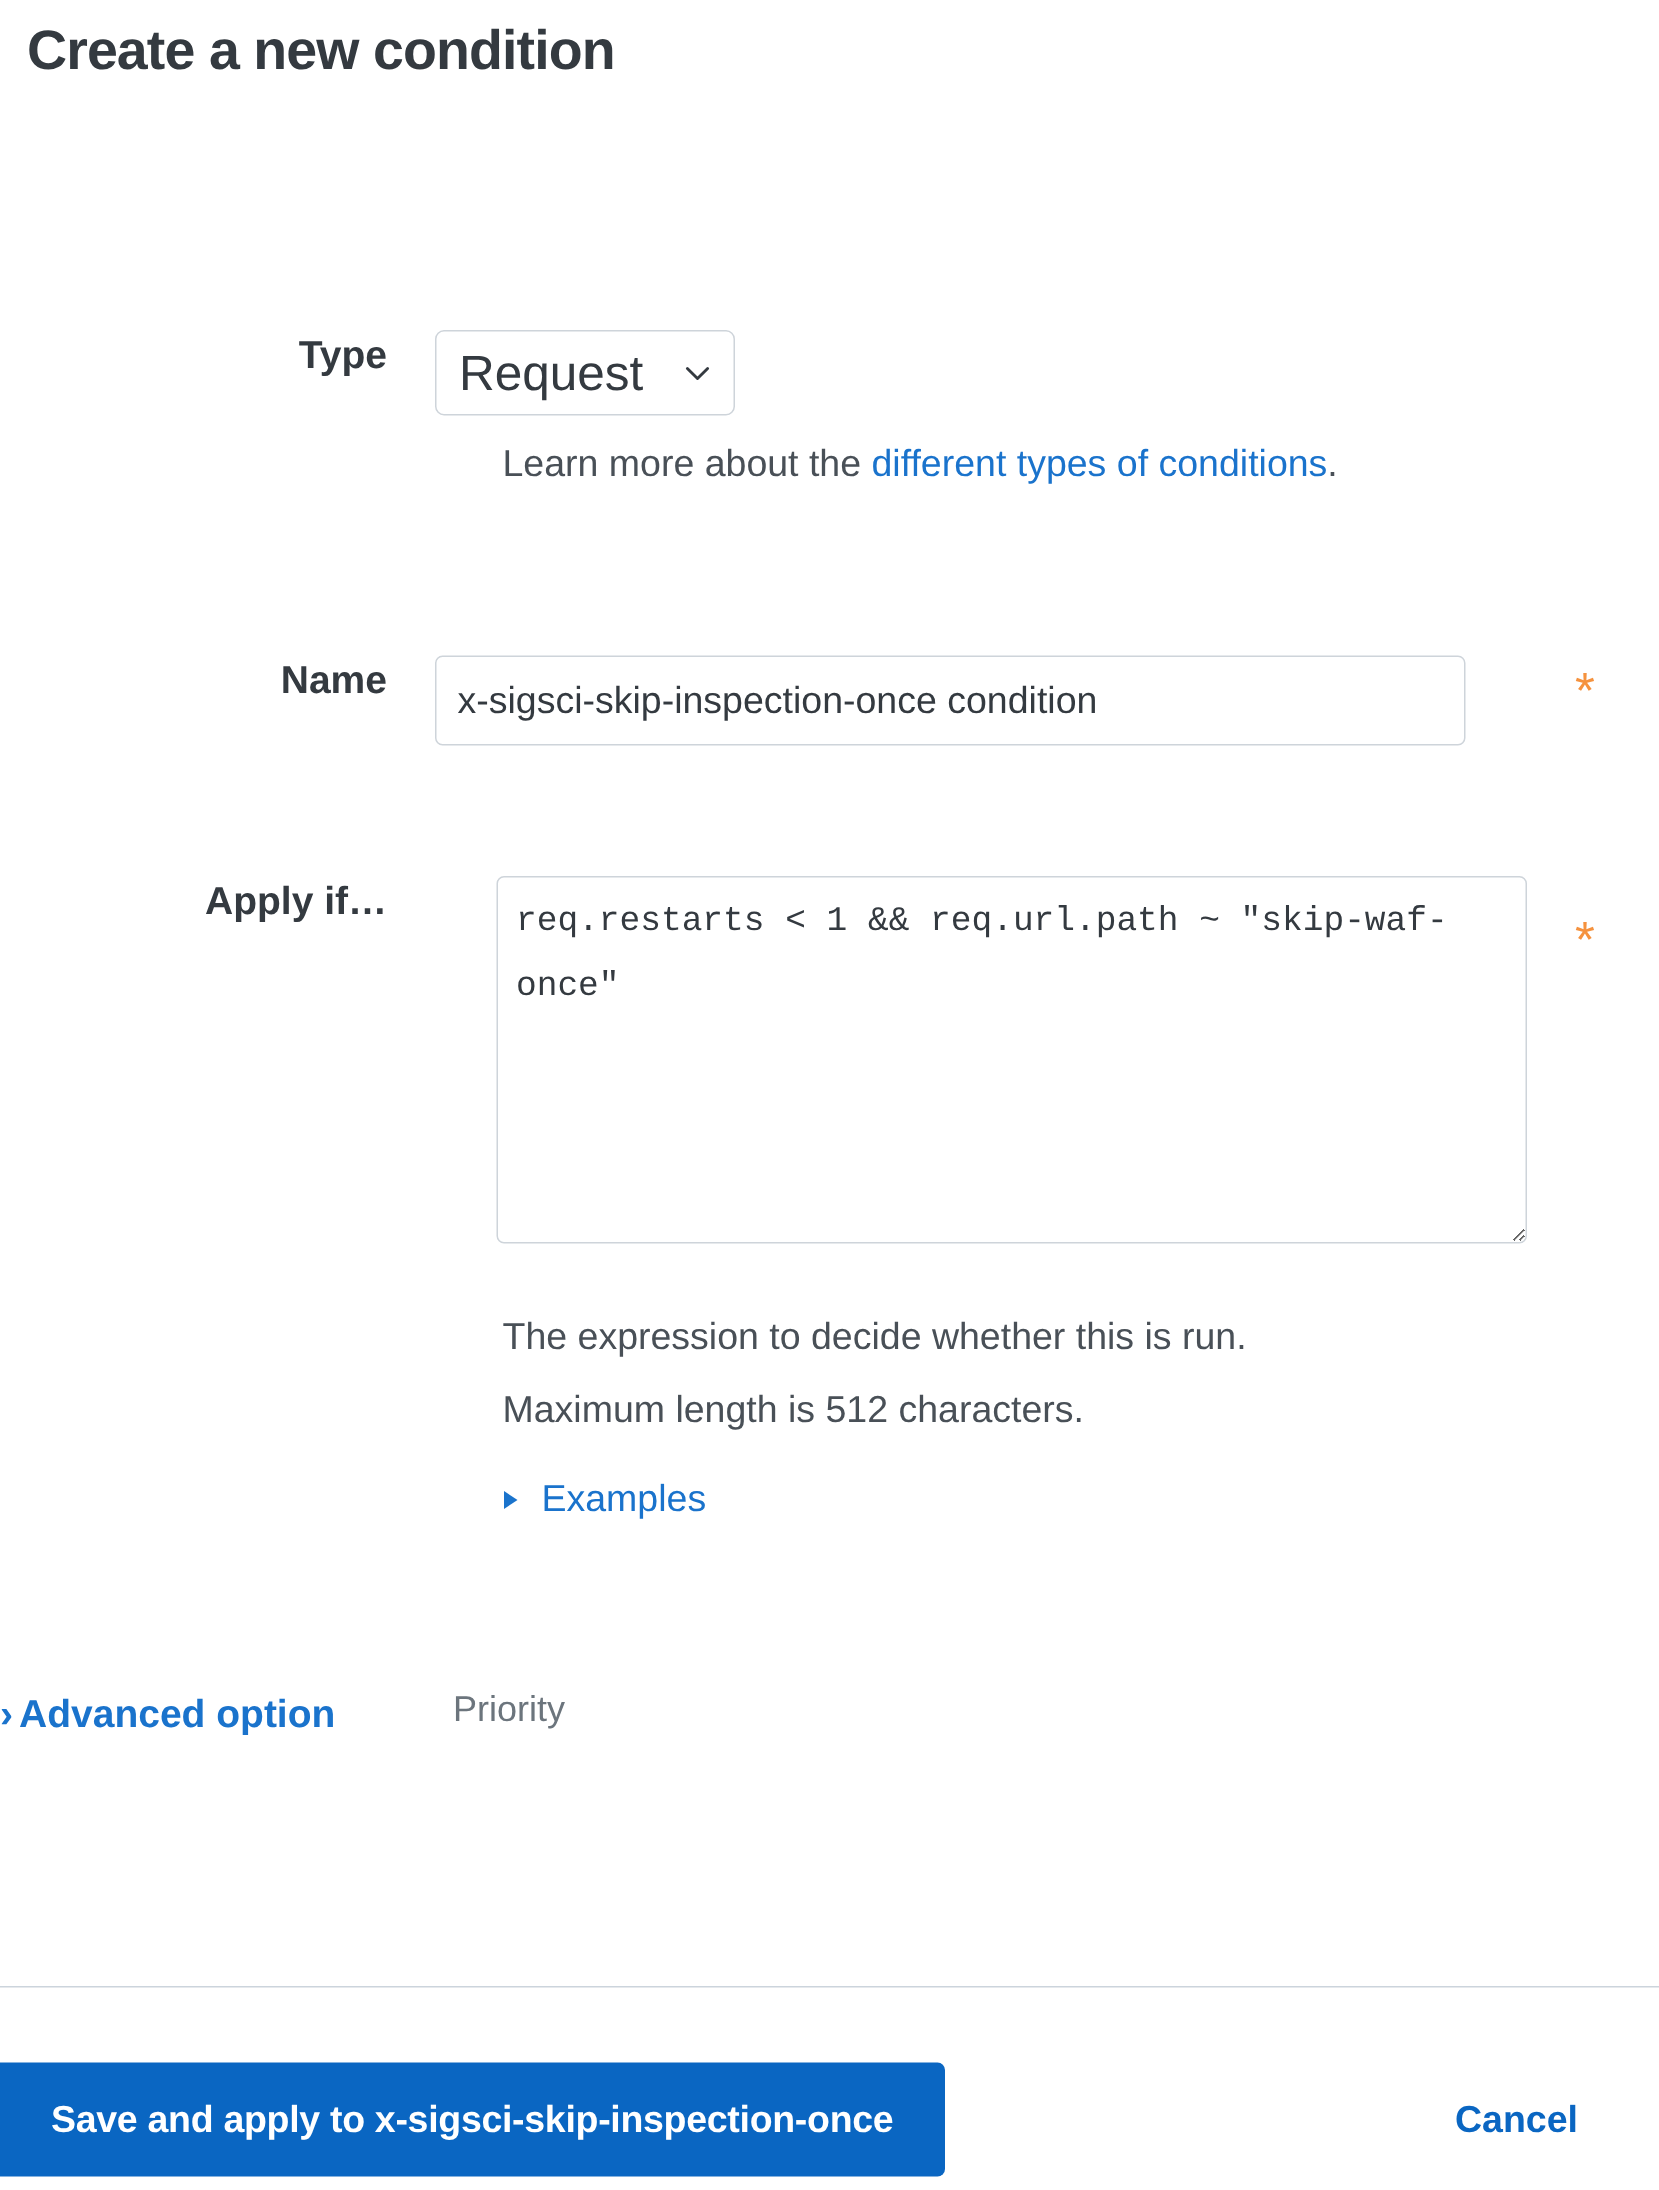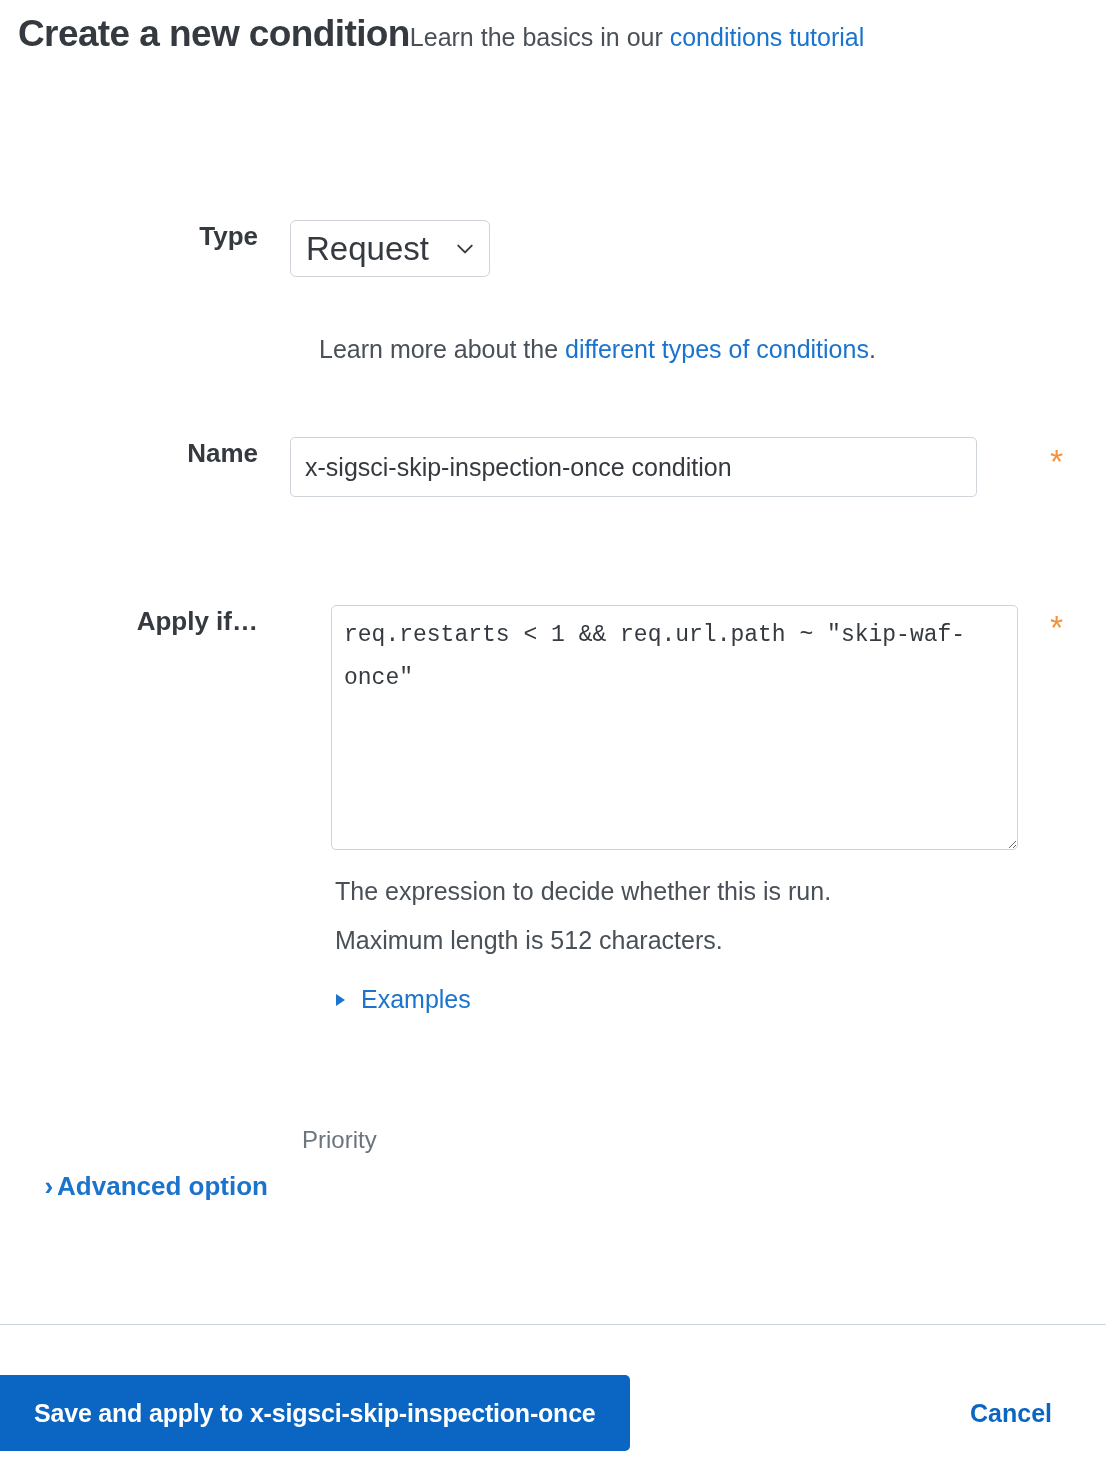--- a/index.html
+++ b/index.html
@@ -98,24 +98,23 @@
     height: 18px;
     pointer-events: none;
   }
   .help-text {
     font-size: 25px;
     color: #495057;
     line-height: 1.45;
   }
   #type-help {
     position: absolute;
-    left: 319px;
+    left: 335px;
     top: 291px;
     white-space: nowrap;
-    margin-top: 40px;
   }
 
   
   #row-name { left: 0; top: 437px; }
   .text-input {
     width: 687px;
     height: 60px;
     box-sizing: border-box;
     border: 1px solid #ced4da;
     border-radius: 5px;
@@ -129,21 +128,21 @@
   .required-star {
     position: absolute;
     font-size: 34px;
     line-height: 1;
     color: #f5923e;
     font-family: "Liberation Sans", sans-serif;
   }
   #name-star { left: 1050px; top: 444px; }
 
   
-  #row-apply { left: 0; top: 605px; gap: 41px; }
+  #row-apply { left: 0; top: 584px; gap: 41px; }
   .code-area {
     width: 687px;
     height: 245px;
     box-sizing: border-box;
     border: 1px solid #ced4da;
     border-radius: 5px;
     background: #ffffff;
     font-family: "Liberation Mono", "DejaVu Sans Mono", monospace;
     font-size: 23px;
     line-height: 1.85;
@@ -184,27 +183,26 @@
     border-top: 6px solid transparent;
     border-bottom: 6px solid transparent;
   }
 
   
   #row-advanced { left: 0; top: 1122px; }
   .advanced-label {
     width: 290px;
     padding-right: 22px;
     box-sizing: border-box;
-    text-align: right;
+    text-align: left;
     font-size: 26px;
     font-weight: bold;
     color: #1a73cc;
     line-height: 1.55;
     cursor: pointer;
-    margin-top: 44px;
   }
   .advanced-label .chev {
     font-weight: bold;
     margin-right: 4px;
   }
   .priority-text {
     font-size: 24px;
     color: #6c757d;
     padding-top: 4px;
     padding-left: 12px;
@@ -254,21 +252,20 @@
     border: none;
     font-family: "Liberation Sans", sans-serif;
     cursor: pointer;
   }
 </style>
 </head>
 <body>
 
 <div class="page-header">
   <span class="page-title">Create a new condition</span>
-  <span class="header-sub"><span>Learn the basics in our </span><a class="link">conditions tutorial</a></span>
 </div>
 
 <div class="form">
 
   <div class="form-row" id="row-type">
     <div class="row-label">Type</div>
     <div class="row-field">
       <div class="select-wrap">
         <div class="select-box">
           <span>Request</span>

